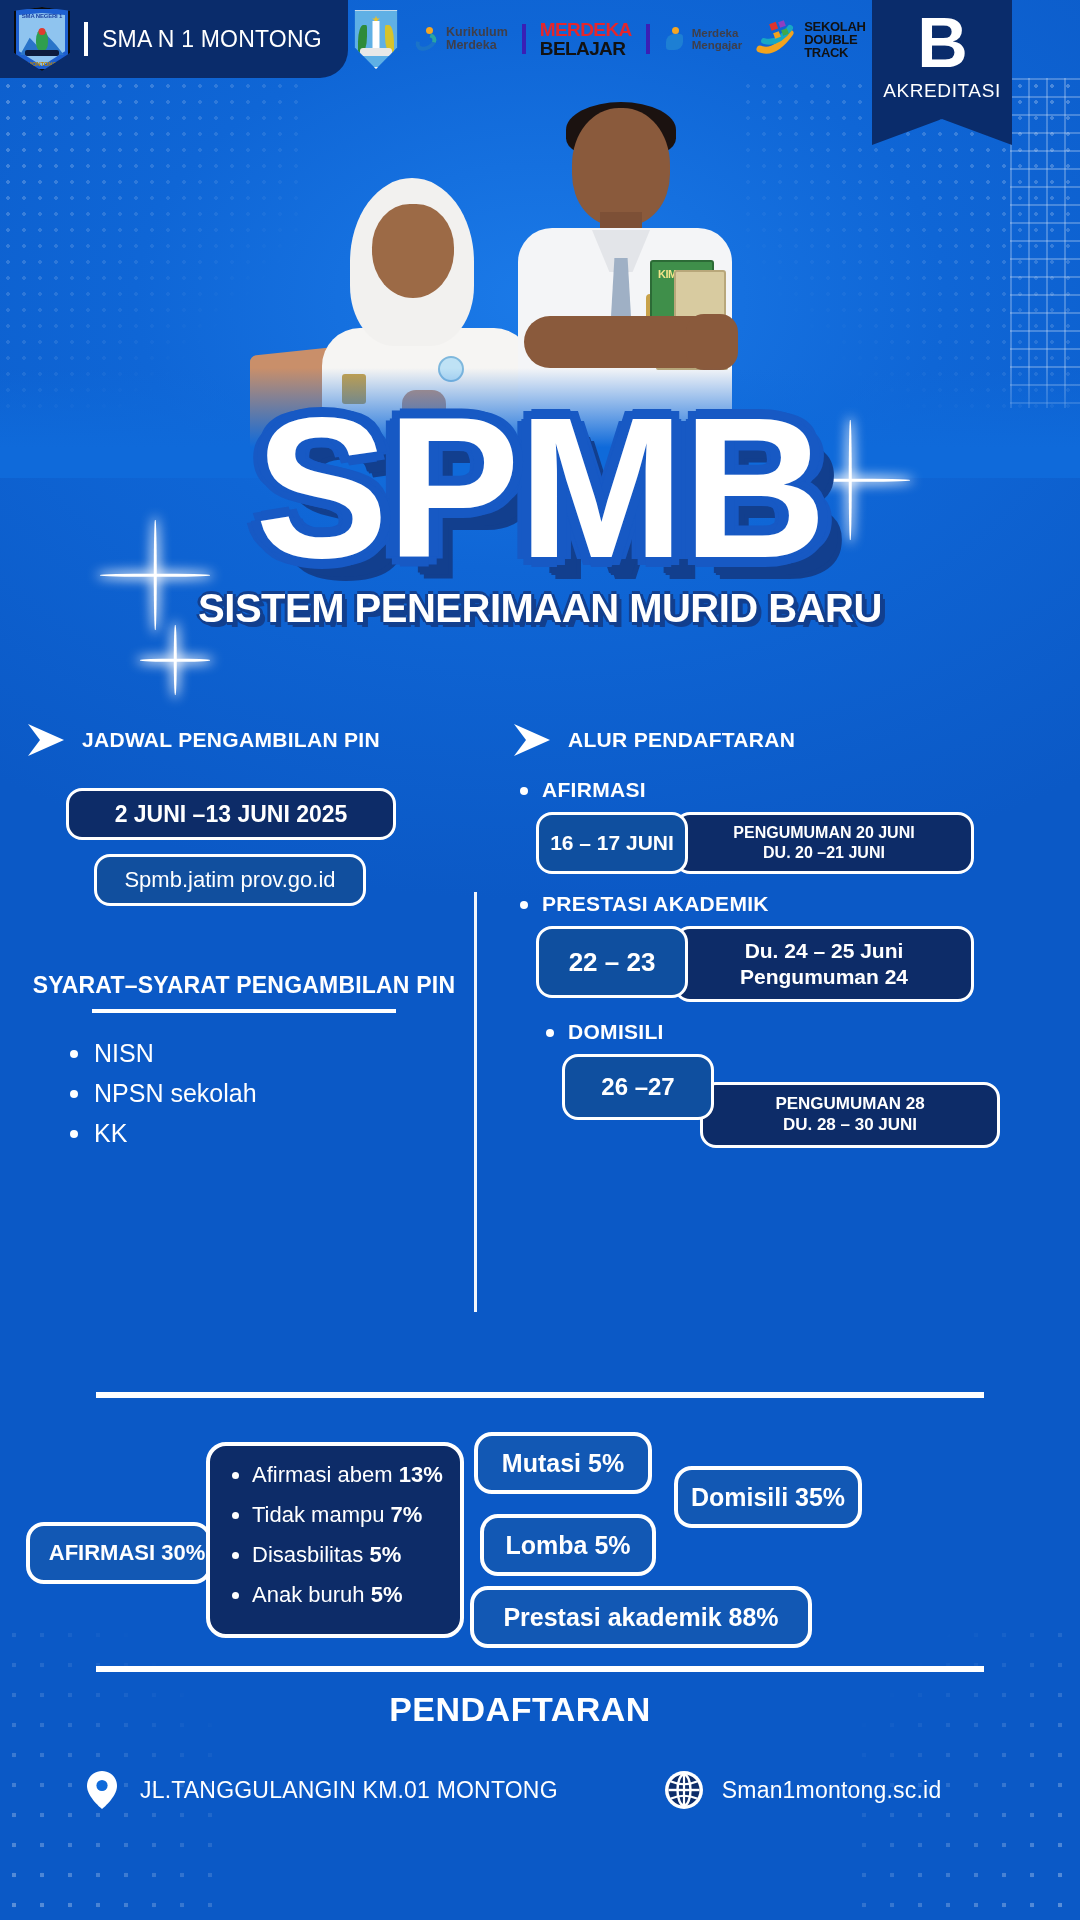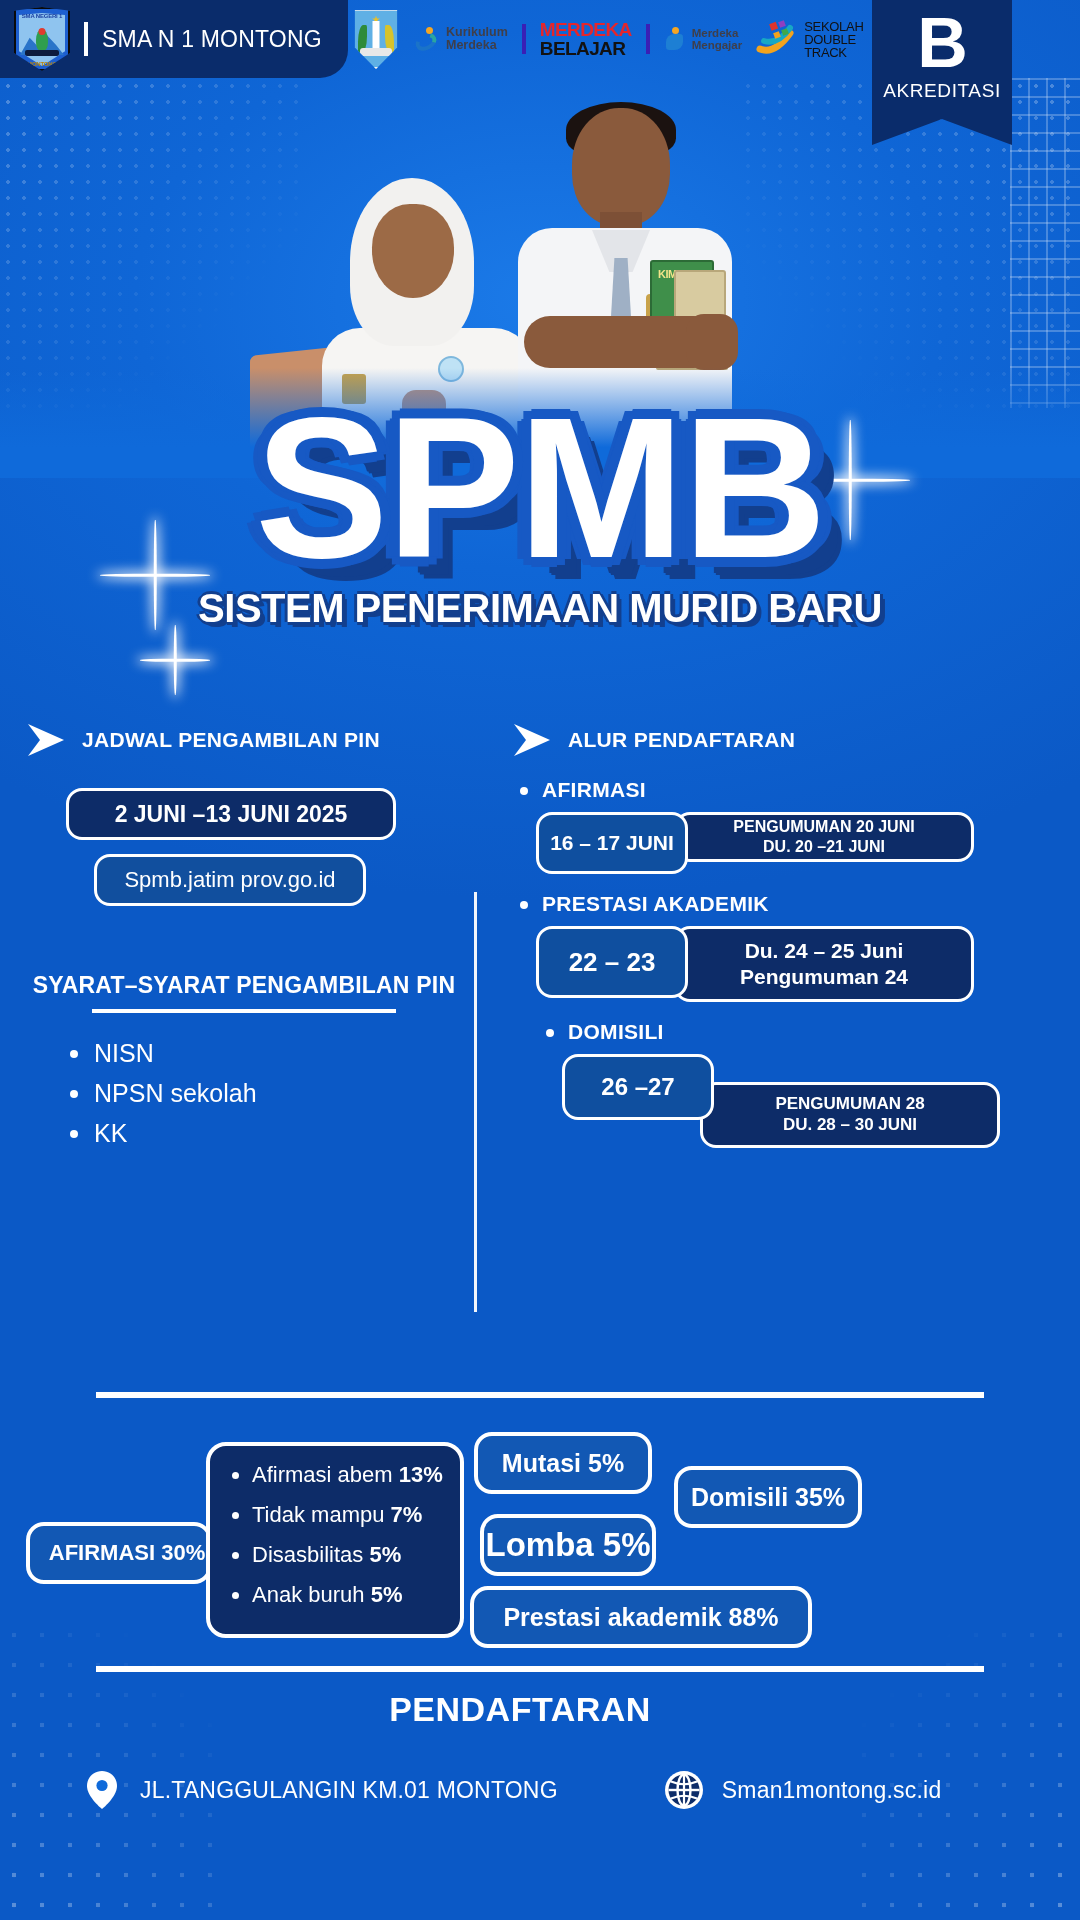--- a/index.html
+++ b/index.html
@@ -135,21 +135,21 @@
   .logo-mm { display:flex; align-items:center; gap:6px; }
   .mm-icon { width: 22px; height: 24px; position: relative; flex:none; }
   .mm-dot { position:absolute; left:8px; top:0; width:7px; height:7px; background:#f5a623; border-radius:50%; }
   .mm-body { position:absolute; left:2px; top:7px; width:17px; height:16px; background:#1d7fd4;
     border-radius: 50% 20% 50% 20%; }
   .mm-text { line-height: 1.05; }
   .mm-text div { font-size: 11.5px; font-weight: bold; color: #3f3f4a; }
   .logo-sdt { display:flex; align-items:center; gap: 4px; }
   .sdt-mark { width: 44px; height: 40px; position: relative; flex:none; }
   .sdt-text { line-height: 1.0; }
-  .sdt-text div { font-size: 13px; font-weight: normal; color: #111; letter-spacing: -0.3px; }
+  .sdt-text div { font-size: 13px; font-weight: bold; color: #111; letter-spacing: -0.3px; }
 
   
   .akreditasi {
     position: absolute; right: 68px; top: 0; width: 140px; height: 145px;
     background: #0a2c6b;
     clip-path: polygon(0 0, 100% 0, 100% 100%, 50% 82%, 0 100%);
     display: flex; flex-direction: column; align-items: center; z-index: 32;
     padding-top: 8px;
   }
   .akreditasi .grade {
@@ -332,21 +332,21 @@
     display: flex; align-items: center; justify-content: center;
     position: relative; z-index: 2;
   }
   .flow-note {
     background: #0d2c68; border: 3px solid #fff; border-radius: 16px;
     color: #fff; font-weight: 900; line-height: 1.22;
     display: flex; align-items: center; justify-content: center; text-align: center;
     margin-left: -14px; padding: 0 14px; position: relative; z-index: 1;
   }
   .fr-a .flow-date { width: 152px; height: 62px; font-size: 21px; }
-  .fr-a .flow-note { width: 300px; height: 50px; font-size: 16px; }
+  .fr-a .flow-note { width: 300px; height: 62px; font-size: 16px; }
   .fr-b .flow-date { width: 152px; height: 72px; font-size: 26px; }
   .fr-b .flow-note { width: 300px; height: 76px; font-size: 21px; }
   .fr-c .flow-date { width: 152px; height: 66px; font-size: 24px; }
   .fr-c .flow-note { width: 300px; height: 66px; font-size: 17px; margin-top: 28px; }
   .fi-domisili { margin-left: 26px; }
 
   
   .rule-top { position: absolute; left: 96px; top: 1392px; width: 888px; height: 6px;
     background: #fff; z-index: 22; }
   .rule-bottom { position: absolute; left: 96px; top: 1666px; width: 888px; height: 6px;
@@ -368,21 +368,21 @@
   .q-detail li {
     color: #fff; font-size: 22px; margin-bottom: 14px; position: relative; padding-left: 24px;
     white-space: nowrap;
   }
   .q-detail li::before {
     content: ""; position: absolute; left: 4px; top: 10px;
     width: 7px; height: 7px; background: #fff; border-radius: 50%;
   }
   .q-detail li b { font-weight: 900; }
   .q-mutasi { left: 474px; top: 18px; width: 178px; height: 62px; font-size: 25px; }
-  .q-lomba { left: 480px; top: 100px; width: 176px; height: 62px; font-size: 33px; }
+  .q-lomba { left: 480px; top: 100px; width: 176px; height: 62px; font-size: 25px; }
   .q-domisili { left: 674px; top: 52px; width: 188px; height: 62px; font-size: 25px; }
   .q-prestasi { left: 470px; top: 172px; width: 342px; height: 62px; font-size: 25px; }
 
   
   .footer { position: absolute; left: 0; top: 1690px; width: 1080px; height: 230px; z-index: 24; }
   .pendaftaran {
     position: absolute; left: 0; top: 0; width: 1080px; text-align: center;
     padding-right: 40px;
   }
   .pendaftaran span { color: #fff; font-size: 34px; font-weight: 900; letter-spacing: .5px; }

